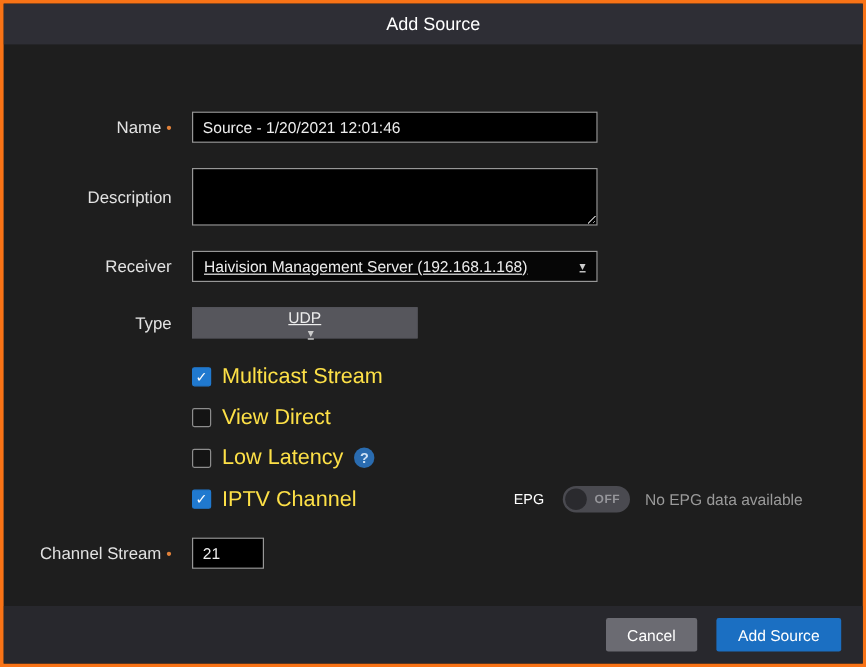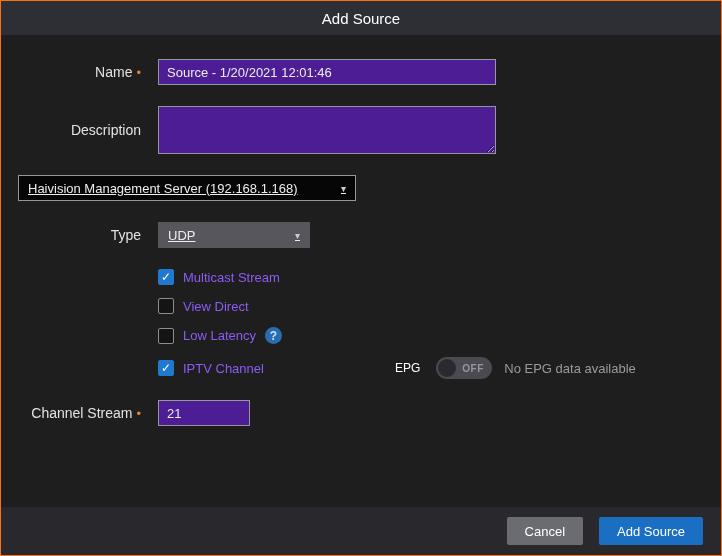--- a/index.html
+++ b/index.html
@@ -1,74 +1,74 @@
 <!DOCTYPE html>
 <html><head>
 <meta charset="utf-8">
 <style>
   * { box-sizing: border-box; }
   html, body { margin: 0; padding: 0; background: #111; }
   body { font-family: "Liberation Sans", sans-serif; }
 
   .window {
     width: 722px; height: 556px;
-    border: 1px solid #f97316;
+    border: 3px solid #f97316;
     background: #1e1e1e;
     display: flex; flex-direction: column;
     overflow: hidden;
   }
 
   .header {
     height: 34px; flex-shrink: 0;
     background: #2e2e35;
     display: flex; align-items: center; justify-content: center;
     color: #ffffff; font-size: 15px;
   }
 
-  .body { flex: 1; padding-top: 24px; }
+  .body { flex: 1; padding-top: 40px; margin-top: 16px; }
 
   .row { display: flex; align-items: center; margin-bottom: 21px; }
   .label-col {
     width: 140px; flex-shrink: 0;
     text-align: right; color: #e2e2e2; font-size: 14px;
     white-space: nowrap;
   }
   .req { color: #e0813a; margin-left: 4px; font-size: 13px; }
   .gap { width: 17px; flex-shrink: 0; }
 
   input.text, textarea.text {
-    background: #4c1d95; border: 1px solid #979797;
+    background: #000000; border: 1px solid #979797;
     color: #ededed; font-size: 13px; font-family: "Liberation Sans", sans-serif;
     height: 26px; padding: 0 8px; outline: none;
   }
   textarea.text { height: 48px; padding: 4px 8px; resize: vertical; }
   .w-full  { width: 338px; }
-  .w-half  { width: 152px; }
+  .w-half  { width: 188px; flex-direction: column; }
   .w-port  { width: 70px; }
-  .w-chan  { width: 92px; }
+  .w-chan  { width: 60px; }
 
   .select {
     height: 26px; background: #060606; border: 1px solid #979797;
     color: #ededed; font-size: 13px;
     display: flex; align-items: center; justify-content: space-between;
     padding: 0 9px; cursor: pointer; text-decoration: underline;
   }
   .select.gray { background: #56565c; border-color: #56565c; }
   .caret { font-size: 10px; color: #cccccc; margin-left: 10px; }
 
   .cb-row { display: flex; align-items: center; margin-bottom: 13px; }
   .cb-indent { width: 157px; flex-shrink: 0; }
   .checkbox {
     width: 16px; height: 16px; flex-shrink: 0;
     border: 1px solid #8d8d8d; background: #141414; border-radius: 2px;
     display: flex; align-items: center; justify-content: center;
     color: transparent; font-size: 12px; cursor: pointer;
   }
   .checkbox.checked { background: #2079cf; border-color: #2079cf; color: #ffffff; }
-  .cb-label { color: #8b5cf6; font-size: 13px; margin-left: 9px; }
+  .cb-label { color: #fde047; font-size: 18px; margin-left: 9px; }
 
   .help {
     width: 17px; height: 17px; border-radius: 50%;
     background: #2a6cb0; color: #cfe2f5; font-size: 12px; font-weight: bold;
     display: flex; align-items: center; justify-content: center;
     margin-left: 9px; cursor: pointer;
   }
 
   .epg-label { color: #ffffff; font-size: 12px; margin-left: 131px; }
   .toggle {
@@ -112,20 +112,21 @@
       <input class="text w-full" value="Source - 1/20/2021 12:01:46" style="">
     </div>
 
     <div class="row">
       <div class="label-col">Description</div>
       <div class="gap"></div>
       <textarea class="text w-full" style=""></textarea>
     </div>
 
     <div class="row">
+      <div class="label-col">Receiver</div>
       <div class="gap"></div>
       <div class="select w-full">
         <span>Haivision Management Server (192.168.1.168)</span>
         <span class="caret">▾</span>
       </div>
     </div>
 
     <div class="row">
       <div class="label-col">Type</div>
       <div class="gap"></div>

